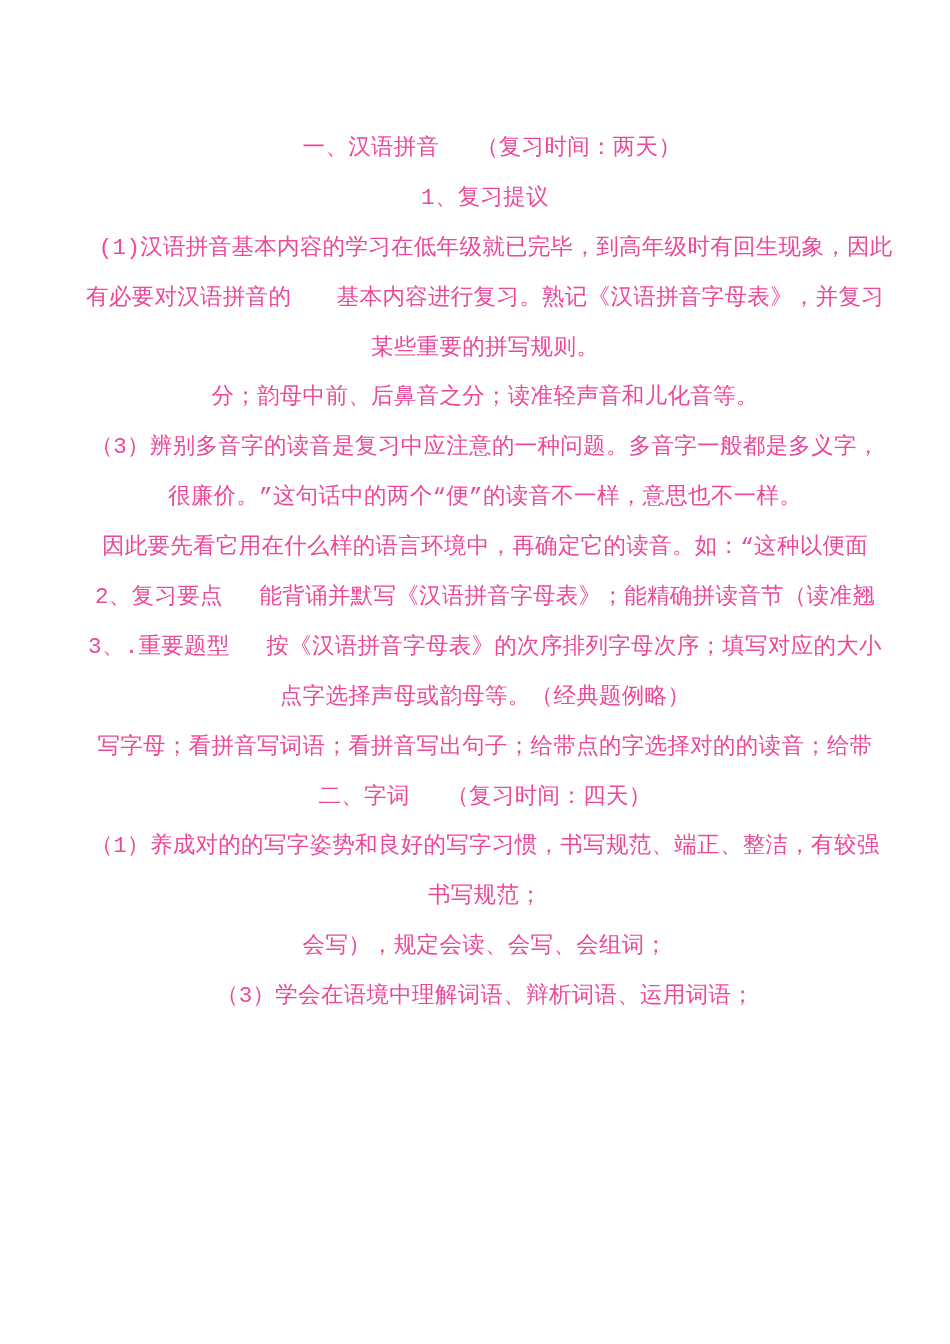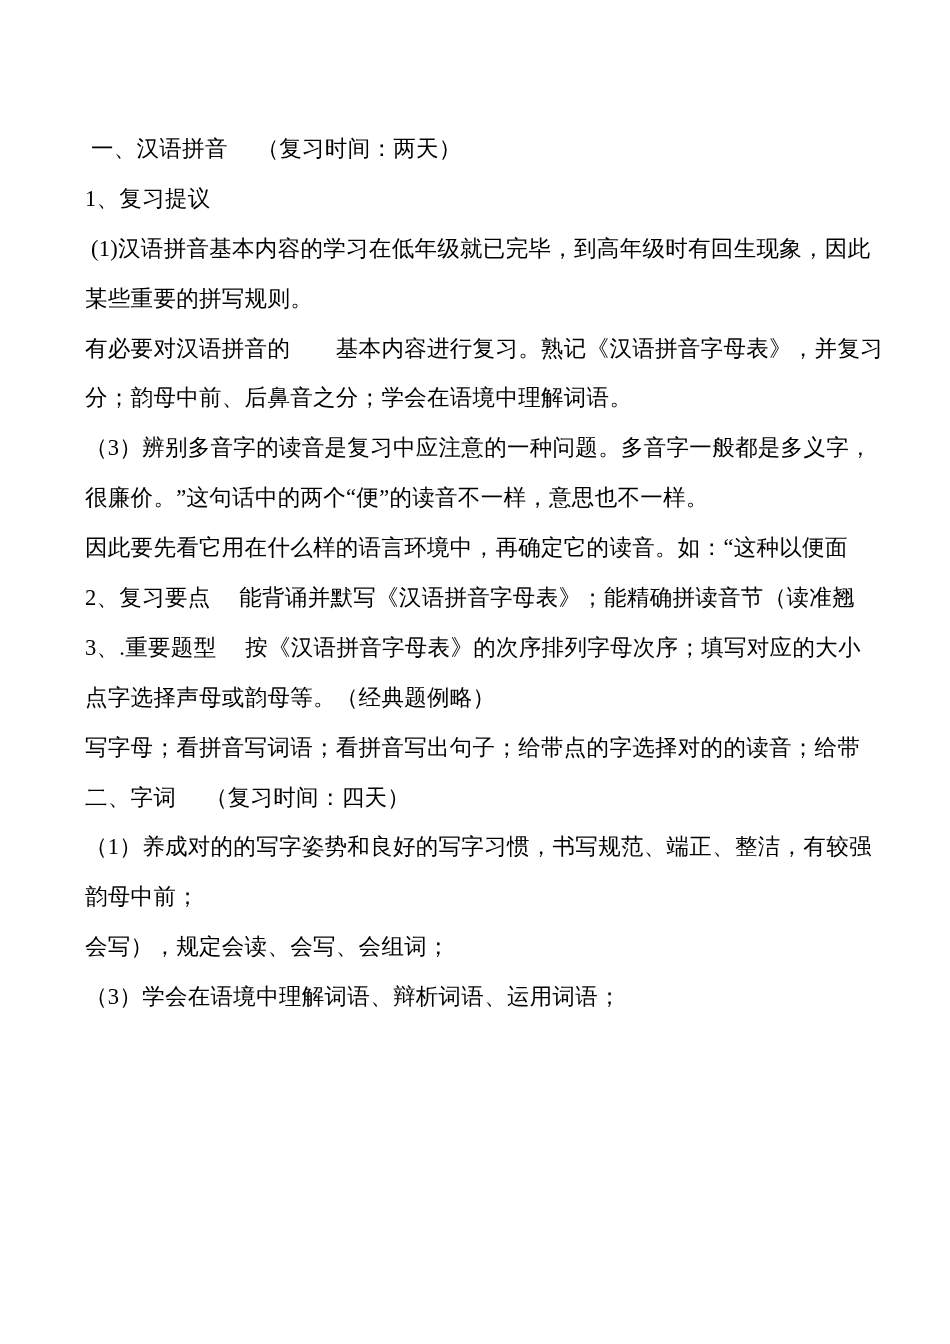--- a/index.html
+++ b/index.html
@@ -14,46 +14,47 @@
     background: #ffffff;
     overflow: hidden;
   }
   .text-block {
     position: absolute;
     left: 85px;
     top: 124px;
     width: 800px;
   }
   .line {
-    font-family: Liberation Serif, serif;
+    font-family: Liberation Mono, monospace;
     font-size: 22.5px;
     line-height: 49.9px;
     height: 49.9px;
-    color: #000000;
+    color: #ec4899;
     white-space: pre;
     letter-spacing: 0.3px;
+    text-align: center;
   }
 </style>
 </head>
 <body>
 
 <div class="page">
   <div class="text-block">
     <div class="line"> 一、汉语拼音　 （复习时间：两天）</div>
     <div class="line">1、复习提议</div>
     <div class="line"> (1)汉语拼音基本内容的学习在低年级就已完毕，到高年级时有回生现象，因此</div>
+    <div class="line">有必要对汉语拼音的　　基本内容进行复习。熟记《汉语拼音字母表》，并复习</div>
     <div class="line">某些重要的拼写规则。</div>
-    <div class="line">有必要对汉语拼音的　　基本内容进行复习。熟记《汉语拼音字母表》，并复习</div>
-    <div class="line">分；韵母中前、后鼻音之分；学会在语境中理解词语。</div>
+    <div class="line">分；韵母中前、后鼻音之分；读准轻声音和儿化音等。</div>
     <div class="line">（3）辨别多音字的读音是复习中应注意的一种问题。多音字一般都是多义字，</div>
     <div class="line">很廉价。”这句话中的两个“便”的读音不一样，意思也不一样。</div>
     <div class="line">因此要先看它用在什么样的语言环境中，再确定它的读音。如：“这种以便面</div>
     <div class="line">2、复习要点　 能背诵并默写《汉语拼音字母表》；能精确拼读音节（读准翘</div>
     <div class="line">3、.重要题型　 按《汉语拼音字母表》的次序排列字母次序；填写对应的大小</div>
     <div class="line">点字选择声母或韵母等。（经典题例略）</div>
     <div class="line">写字母；看拼音写词语；看拼音写出句子；给带点的字选择对的的读音；给带</div>
     <div class="line">二、字词　 （复习时间：四天）</div>
     <div class="line">（1）养成对的的写字姿势和良好的写字习惯，书写规范、端正、整洁，有较强</div>
-    <div class="line">韵母中前；</div>
+    <div class="line">书写规范；</div>
     <div class="line">会写），规定会读、会写、会组词；</div>
     <div class="line">（3）学会在语境中理解词语、辩析词语、运用词语；</div>
   </div>
 </div>
 
 </body></html>

